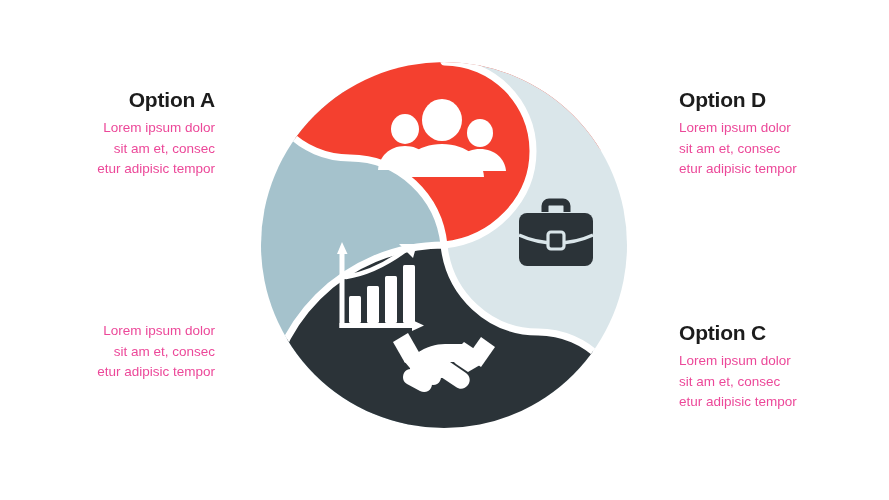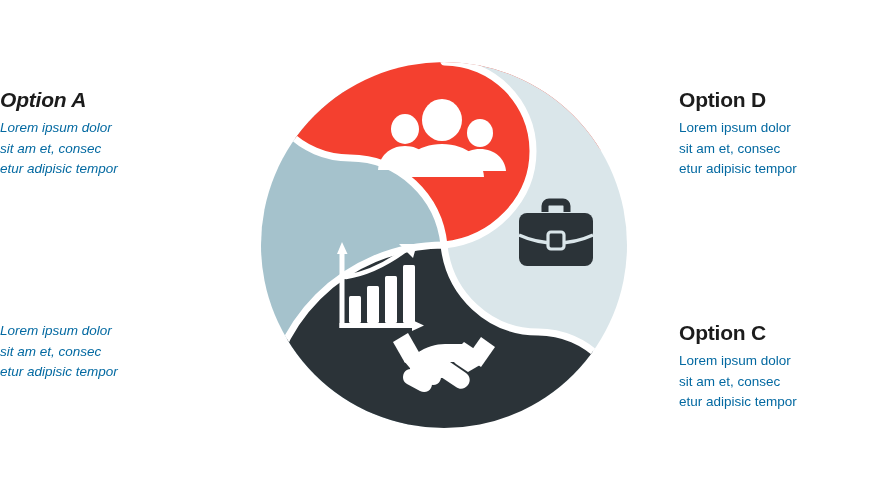--- a/index.html
+++ b/index.html
@@ -31,25 +31,25 @@
   .label-block .title {
     font-size: 21px;
     font-weight: bold;
     color: #1c1c1c;
     line-height: 1.15;
     margin: 0 0 6px 0;
     letter-spacing: -0.2px;
   }
   .label-block .desc {
     font-size: 13.5px;
-    color: #0369a1;
+    color: #ec4899;
     line-height: 1.52;
     margin: 0;
   }
-  .align-right { text-align: left; font-style: italic; }
+  .align-right { text-align: right; }
   .align-left  { text-align: left; }
 
   #block-a { left: 0px;   top: 88px;  }
   #block-b { left: 0px;   top: 321px; }
   #block-d { left: 679px; top: 88px;  }
   #block-c { left: 679px; top: 321px; }
 
   
   #diagram {
     position: absolute;

